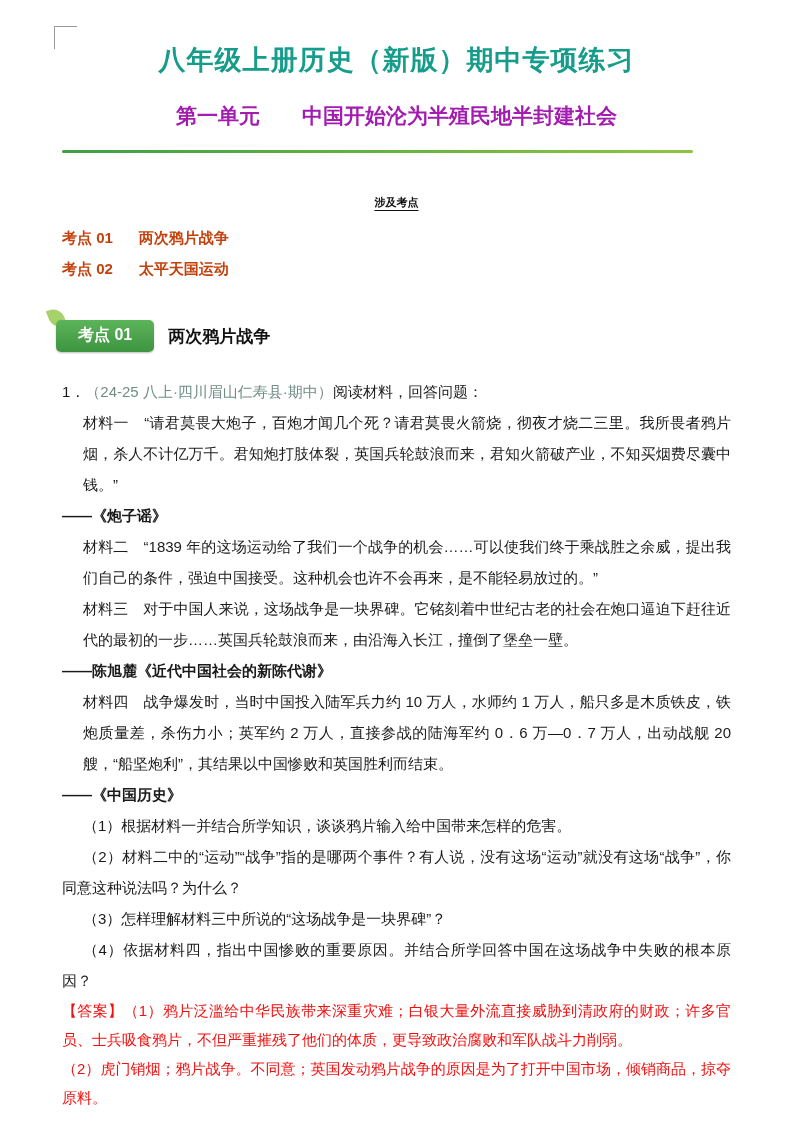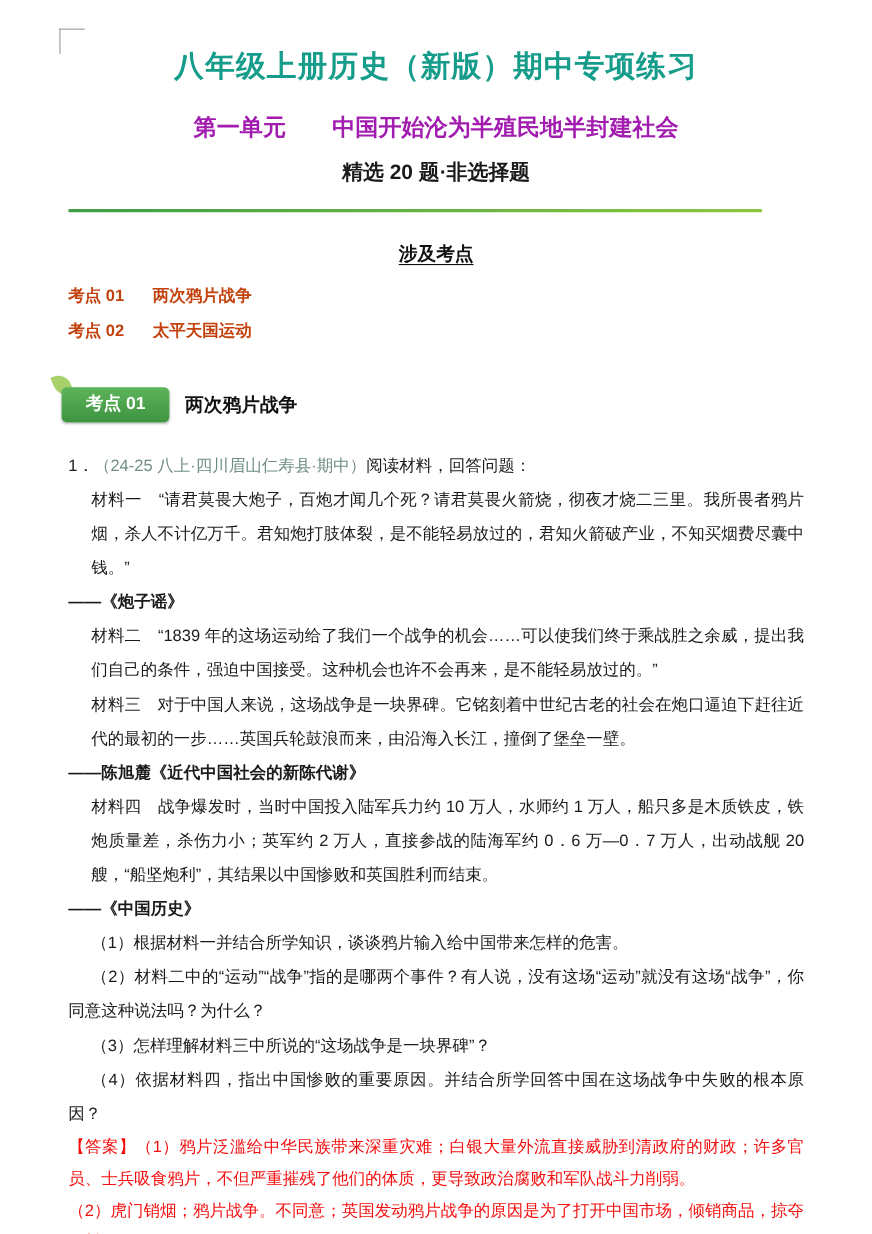--- a/index.html
+++ b/index.html
@@ -50,23 +50,23 @@
     font-weight: bold;
   }
   .green-divider {
     margin-top: 20px;
     margin-right: 38px;
     height: 3px;
     border-radius: 2px;
     background: linear-gradient(to right, #3f9e46, #8cc63f);
   }
   .points-heading {
-    margin-top: 26px;
-    text-align: center;
-    font-size: 17px;
+    margin-top: 42px;
+    text-align: center;
+    font-size: 11px;
     font-weight: bold;
     color: #111;
     text-decoration: underline;
     text-underline-offset: 4px;
   }
   .points-list { margin-top: 12px; }
   .point-item {
     color: #c2410c;
     font-weight: bold;
     font-size: 15px;
@@ -149,21 +149,20 @@
 <body>
 
 <div class="page">
 
   <div class="corner-mark"></div>
 
   <div class="doc-title">八年级上册历史（新版）期中专项练习</div>
 
   <div class="unit-line">第一单元　　中国开始沦为半殖民地半封建社会</div>
 
-  <div class="selection-line">精选 20 题·非选择题</div>
 
   <div class="green-divider"></div>
 
   <div class="points-heading">涉及考点</div>
 
   <div class="points-list">
     <div class="point-item">
       <span class="point-label">考点 01</span><span>两次鸦片战争</span>
     </div>
     <div class="point-item">
@@ -178,21 +177,21 @@
     </span>
     <span class="topic-title">两次鸦片战争</span>
   </div>
 
   <div class="question-block">
 
     <p class="q-first">
       <span>1．</span><span class="q-source">（24-25 八上·四川眉山仁寿县·期中）</span><span>阅读材料，回答问题：</span>
     </p>
 
-    <p class="material">材料一　“请君莫畏大炮子，百炮才闻几个死？请君莫畏火箭烧，彻夜才烧二三里。我所畏者鸦片烟，杀人不计亿万千。君知炮打肢体裂，是不能轻易放过的，君知火箭破产业，不知买烟费尽囊中钱。”</p>
+    <p class="material">材料一　“请君莫畏大炮子，百炮才闻几个死？请君莫畏火箭烧，彻夜才烧二三里。我所畏者鸦片烟，杀人不计亿万千。君知炮打肢体裂，英国兵轮鼓浪而来，君知火箭破产业，不知买烟费尽囊中钱。”</p>
     <p class="attribution">——《炮子谣》</p>
 
     <p class="material">材料二　“1839 年的这场运动给了我们一个战争的机会……可以使我们终于乘战胜之余威，提出我们自己的条件，强迫中国接受。这种机会也许不会再来，是不能轻易放过的。”</p>
 
     <p class="material">材料三　对于中国人来说，这场战争是一块界碑。它铭刻着中世纪古老的社会在炮口逼迫下赶往近代的最初的一步……英国兵轮鼓浪而来，由沿海入长江，撞倒了堡垒一壁。</p>
     <p class="attribution">——陈旭麓《近代中国社会的新陈代谢》</p>
 
     <p class="material">材料四　战争爆发时，当时中国投入陆军兵力约 10 万人，水师约 1 万人，船只多是木质铁皮，铁炮质量差，杀伤力小；英军约 2 万人，直接参战的陆海军约 0．6 万—0．7 万人，出动战舰 20 艘，“船坚炮利”，其结果以中国惨败和英国胜利而结束。</p>
     <p class="attribution">——《中国历史》</p>
 

